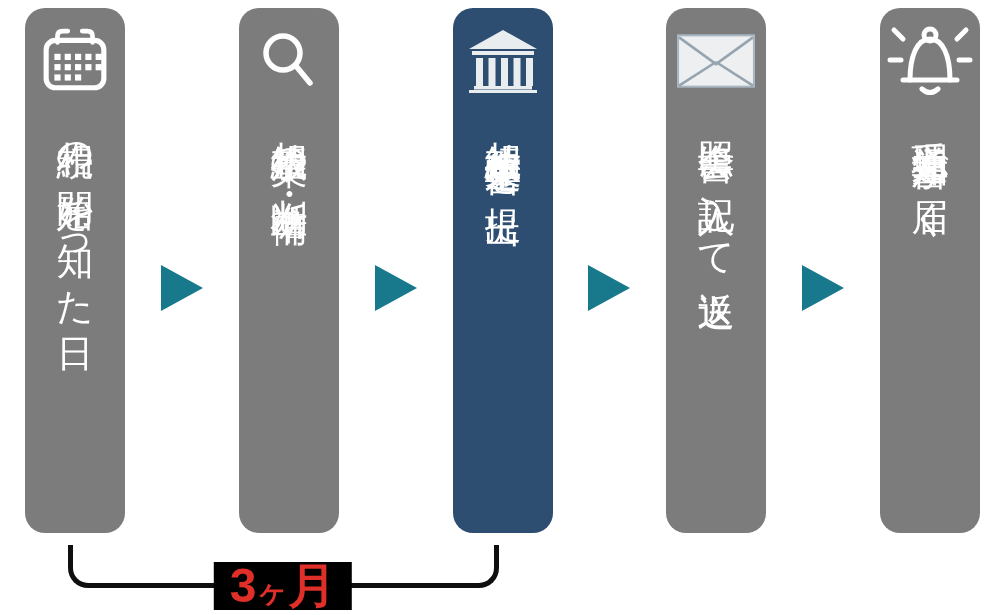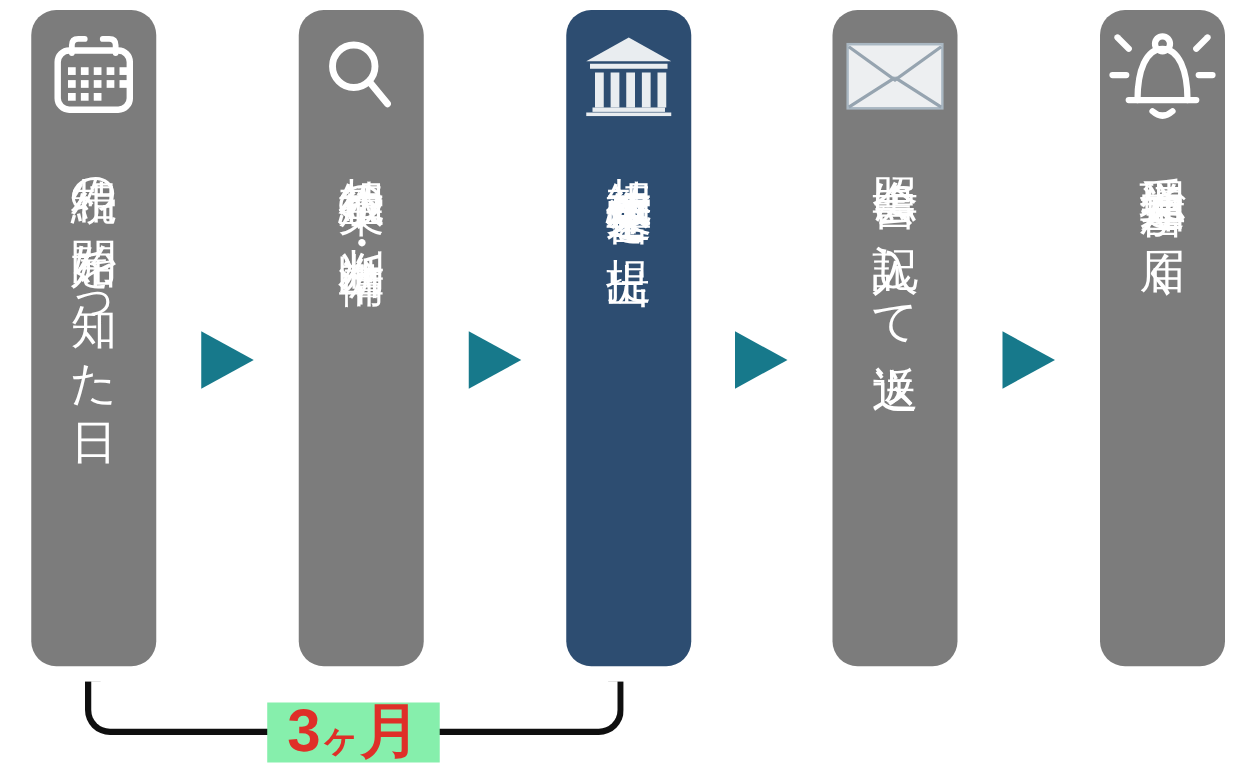--- a/index.html
+++ b/index.html
@@ -38,21 +38,21 @@
   }
   .bracket{
     position:absolute;left:68px;top:545px;width:431px;height:43px;
     border-left:5px solid var(--bracket);
     border-right:5px solid var(--bracket);
     border-bottom:5px solid var(--bracket);
     border-radius:0 0 20px 20px;
   }
   .duration{
     position:absolute;left:283px;top:586px;transform:translate(-50%,-50%);
-    background:#86efac;padding:0 16px;white-space:nowrap;
+    background:#000000;padding:0 16px;white-space:nowrap;
     color:var(--duration);font-weight:bold;line-height:1;
   }
   .duration .d-val,.duration .d-unit{font-size:48px;}
   .duration .d-counter{font-size:31px;}
   svg{display:block;}
 </style>
 </head>
 <body>
 
 <div class="canvas">

